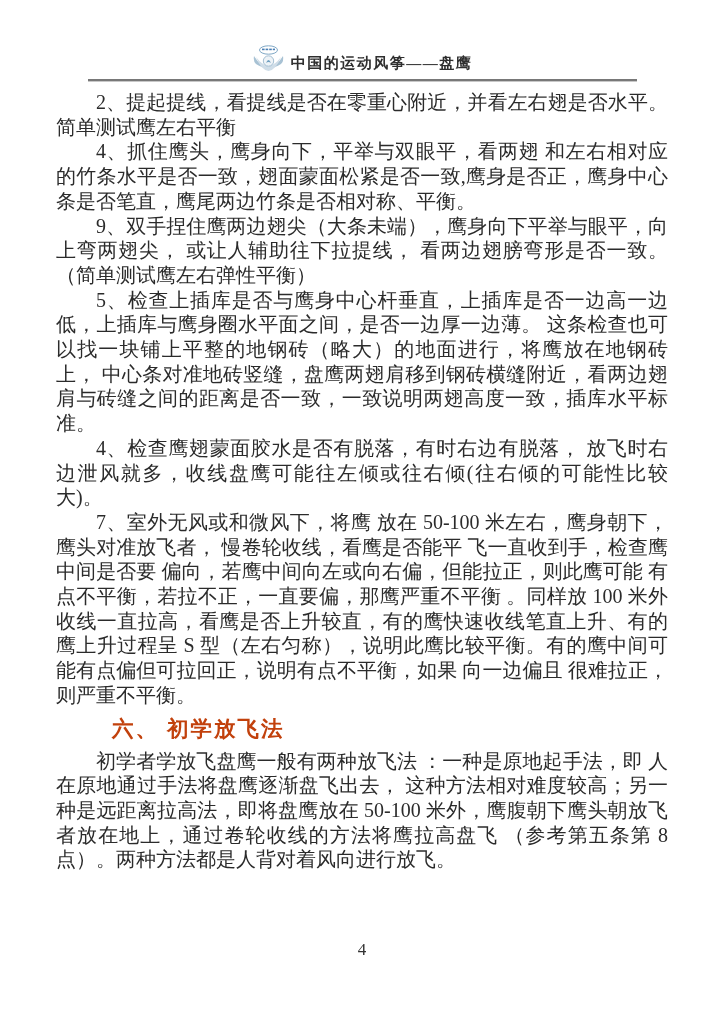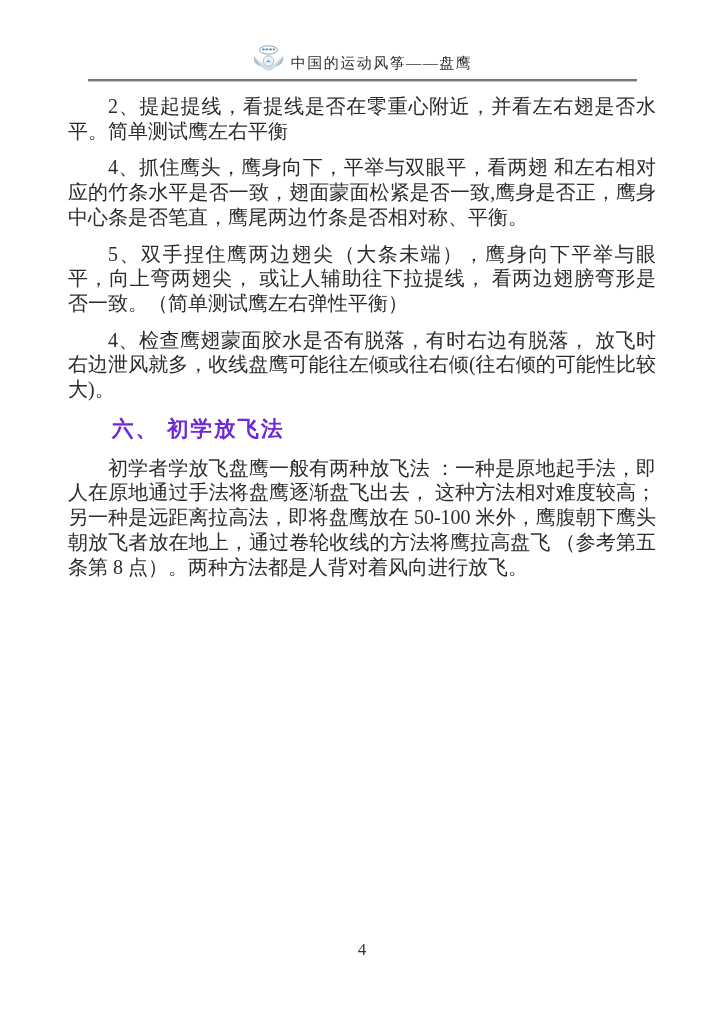--- a/index.html
+++ b/index.html
@@ -11,36 +11,36 @@
     font-family:"Liberation Serif","DejaVu Serif",serif;
     color:#2b2b2b;
     overflow:hidden;
   }
   .header-row {
     display:flex; justify-content:center; align-items:center;
     gap:6px; padding-top:42px; height:34px;
   }
   .logo { width:33px; height:30px; flex:0 0 auto; }
   .header-title {
-    font-size:15px; font-weight:normal; letter-spacing:1.5px;
+    font-size:15px; font-weight:bold; letter-spacing:1.5px;
     color:#2f2f2f; white-space:nowrap; padding-top:8px;text-align:center;
   }
   .header-rule {
     width:549px; height:2px; margin:3px auto 0;
     background:#787878; border-bottom:1px solid #c8c8c8;
   }
   .doc-body {
     width:612px; margin:8px auto 0;
     text-align:justify; text-justify:inter-character;
     font-size:20px; line-height:24.7px;
   }
-  p.para { margin:12px; text-indent:2em; word-break:break-all; }
+  p.para { margin:0; text-indent:2em; word-break:break-all; }
   .section-heading {
     font-family:"Liberation Sans","DejaVu Sans",sans-serif;
-    font-weight:bold; font-size:21.5px; color:#6d28d9;
+    font-weight:bold; font-size:21.5px; color:#c2410c;
     margin:6px 0 5px; text-indent:56px; line-height:30px;
     letter-spacing:2px;
   }
   .page-number {
     position:absolute; top:940px; left:0; right:0;
     text-align:center; font-size:17px; color:#333;
   }
 </style>
 </head>
 <body>
@@ -63,22 +63,24 @@
         <path d="M14,19 Q16.5,13 19,19 Q16.5,17 14,19 Z" fill="#6f9fc0"></path>
       </svg>
     </span>
     <span class="header-title">中国的运动风筝——盘鹰</span>
   </div>
   <div class="header-rule"></div>
 
   <div class="doc-body">
     <p class="para">2、提起提线，看提线是否在零重心附近，并看左右翅是否水平。简单测试鹰左右平衡</p>
     <p class="para">4、抓住鹰头，鹰身向下，平举与双眼平，看两翅 和左右相对应的竹条水平是否一致，翅面蒙面松紧是否一致,鹰身是否正，鹰身中心条是否笔直，鹰尾两边竹条是否相对称、平衡。</p>
-    <p class="para">5、双手捏住鹰两边翅尖（大条未端），鹰身向下平举与眼平，向上弯两翅尖， 或让人辅助往下拉提线， 看两边翅膀弯形是否一致。（简单测试鹰左右弹性平衡）</p>
+    <p class="para">9、双手捏住鹰两边翅尖（大条未端），鹰身向下平举与眼平，向上弯两翅尖， 或让人辅助往下拉提线， 看两边翅膀弯形是否一致。（简单测试鹰左右弹性平衡）</p>
+    <p class="para">5、检查上插库是否与鹰身中心杆垂直，上插库是否一边高一边低，上插库与鹰身圈水平面之间，是否一边厚一边薄。 这条检查也可以找一块铺上平整的地钢砖（略大）的地面进行，将鹰放在地钢砖上， 中心条对准地砖竖缝，盘鹰两翅肩移到钢砖横缝附近，看两边翅肩与砖缝之间的距离是否一致，一致说明两翅高度一致，插库水平标准。</p>
     <p class="para">4、检查鹰翅蒙面胶水是否有脱落，有时右边有脱落， 放飞时右边泄风就多，收线盘鹰可能往左倾或往右倾(往右倾的可能性比较大)。</p>
+    <p class="para">7、室外无风或和微风下，将鹰 放在 50-100 米左右，鹰身朝下，鹰头对准放飞者， 慢卷轮收线，看鹰是否能平 飞一直收到手，检查鹰中间是否要 偏向，若鹰中间向左或向右偏，但能拉正，则此鹰可能 有点不平衡，若拉不正，一直要偏，那鹰严重不平衡 。同样放 100 米外收线一直拉高，看鹰是否上升较直，有的鹰快速收线笔直上升、有的鹰上升过程呈 S 型（左右匀称），说明此鹰比较平衡。有的鹰中间可能有点偏但可拉回正，说明有点不平衡，如果 向一边偏且 很难拉正，则严重不平衡。</p>
 
     <h2 class="section-heading">六、 初学放飞法</h2>
 
     <p class="para">初学者学放飞盘鹰一般有两种放飞法 ：一种是原地起手法，即 人在原地通过手法将盘鹰逐渐盘飞出去， 这种方法相对难度较高；另一种是远距离拉高法，即将盘鹰放在 50-100 米外，鹰腹朝下鹰头朝放飞者放在地上，通过卷轮收线的方法将鹰拉高盘飞 （参考第五条第 8 点）。两种方法都是人背对着风向进行放飞。</p>
 
   </div>
 
   <div class="page-number">4</div>
 </div>
 

